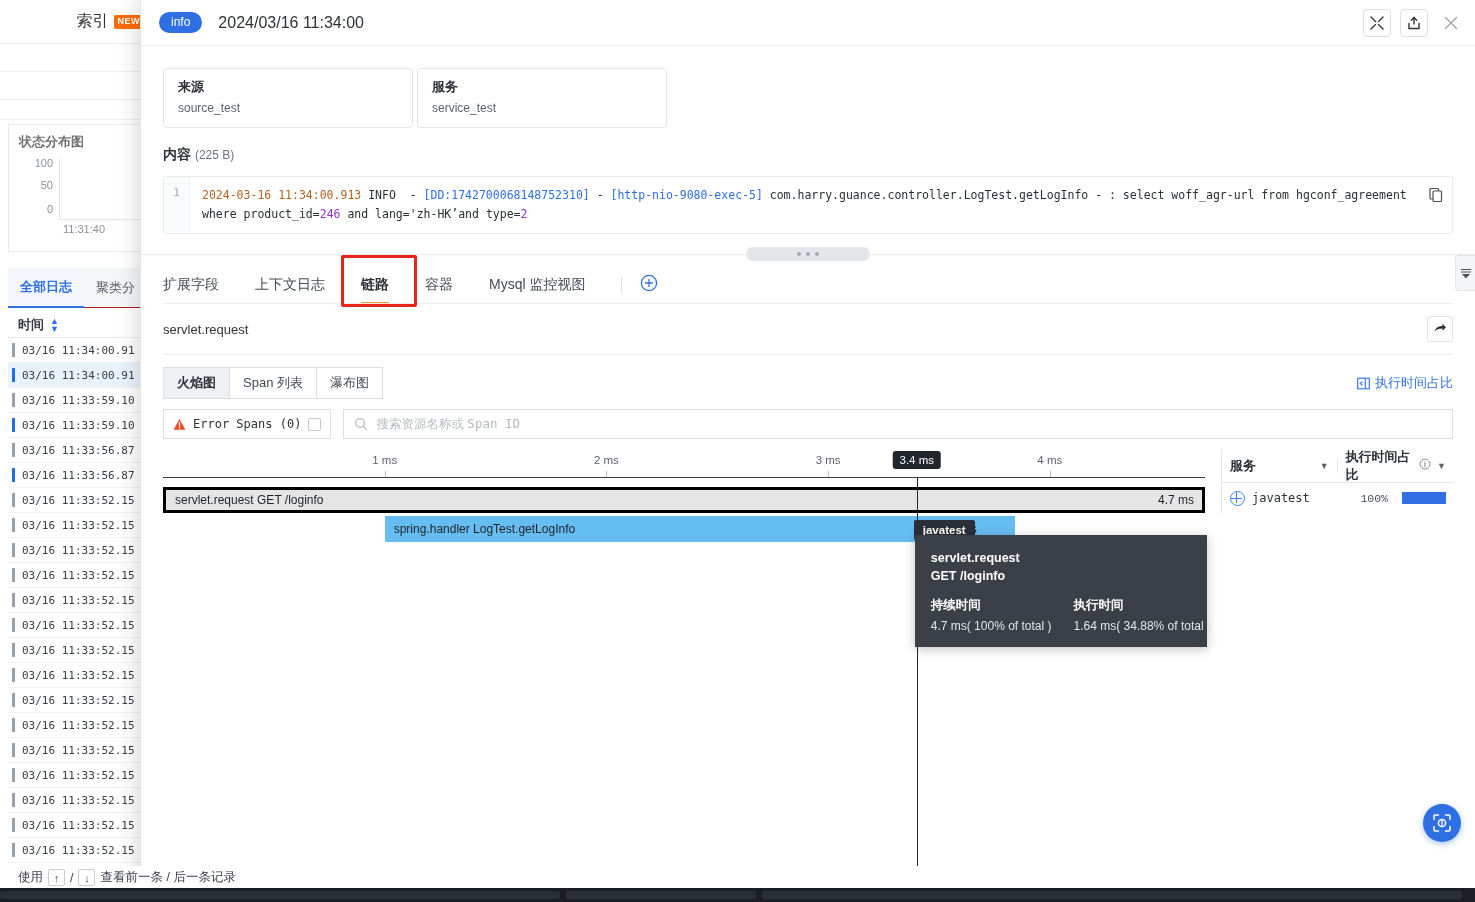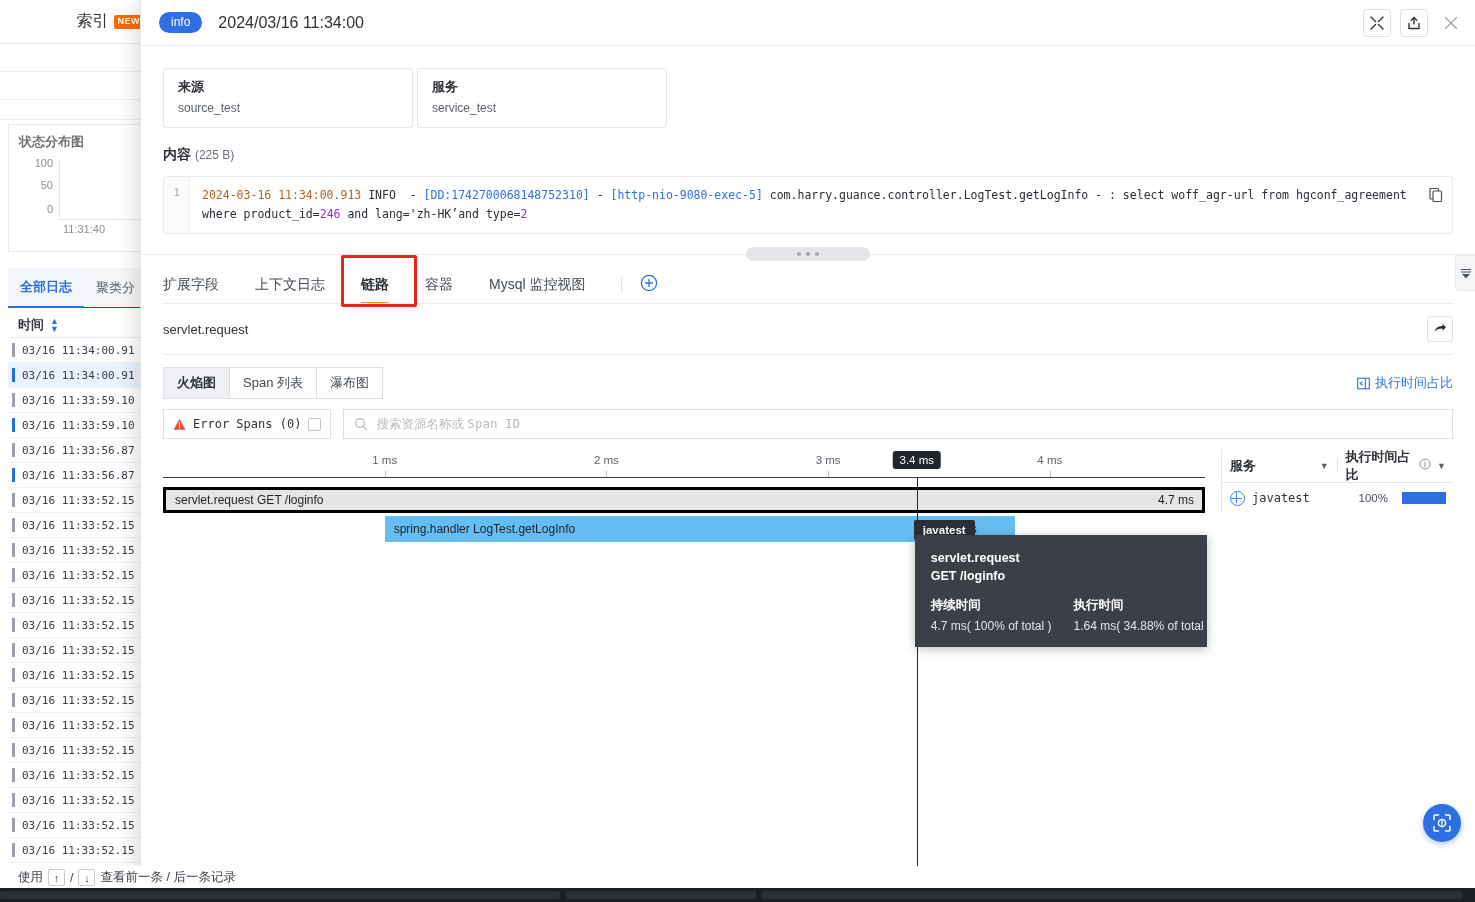--- a/index.html
+++ b/index.html
@@ -228,21 +228,21 @@
   .caret { margin-left:auto; color:#5d636d; font-size:9px; }
   .svc-vsep { width:1px; height:15px; background:#e4e6ea; margin:0 8px; }
   .svc-row { display:flex; align-items:center; height:30px; padding:0 8px; font-size:12px; }
   .globe {
     width:15px; height:15px; border-radius:50%; border:1.4px solid #3b86e8; margin-right:7px;
     position:relative; flex:none;
   }
   .globe::before { content:""; position:absolute; left:0; top:6px; width:11px; height:1.4px; background:#3b86e8; }
   .globe::after { content:""; position:absolute; left:5px; top:0; width:1.4px; height:11px; background:#3b86e8; }
   .svc-name { font-family:"DejaVu Sans Mono", monospace; font-size:12px; color:#2e3238; }
-  .svc-pct { font-family:Liberation Sans, sans-serif; font-size:11.5px; color:#4b5059; margin-left:auto; }
+  .svc-pct { font-family:Liberation Mono, monospace; font-size:11.5px; color:#4b5059; margin-left:auto; }
   .svc-bar { width:44px; height:12px; background:#2f6fe4; margin-left:14px; flex:none; }
 
   .flame-tools { position:absolute; left:22px; top:418px; }
   .round-btn {
     width:30px; height:30px; border-radius:50%; border:1px solid #e1e3e7; background:#fff;
     display:flex; align-items:center; justify-content:center; margin-bottom:10px; cursor:pointer;
   }
 
   .footer {
     position:absolute; left:0; right:0; bottom:14px; height:22px;

